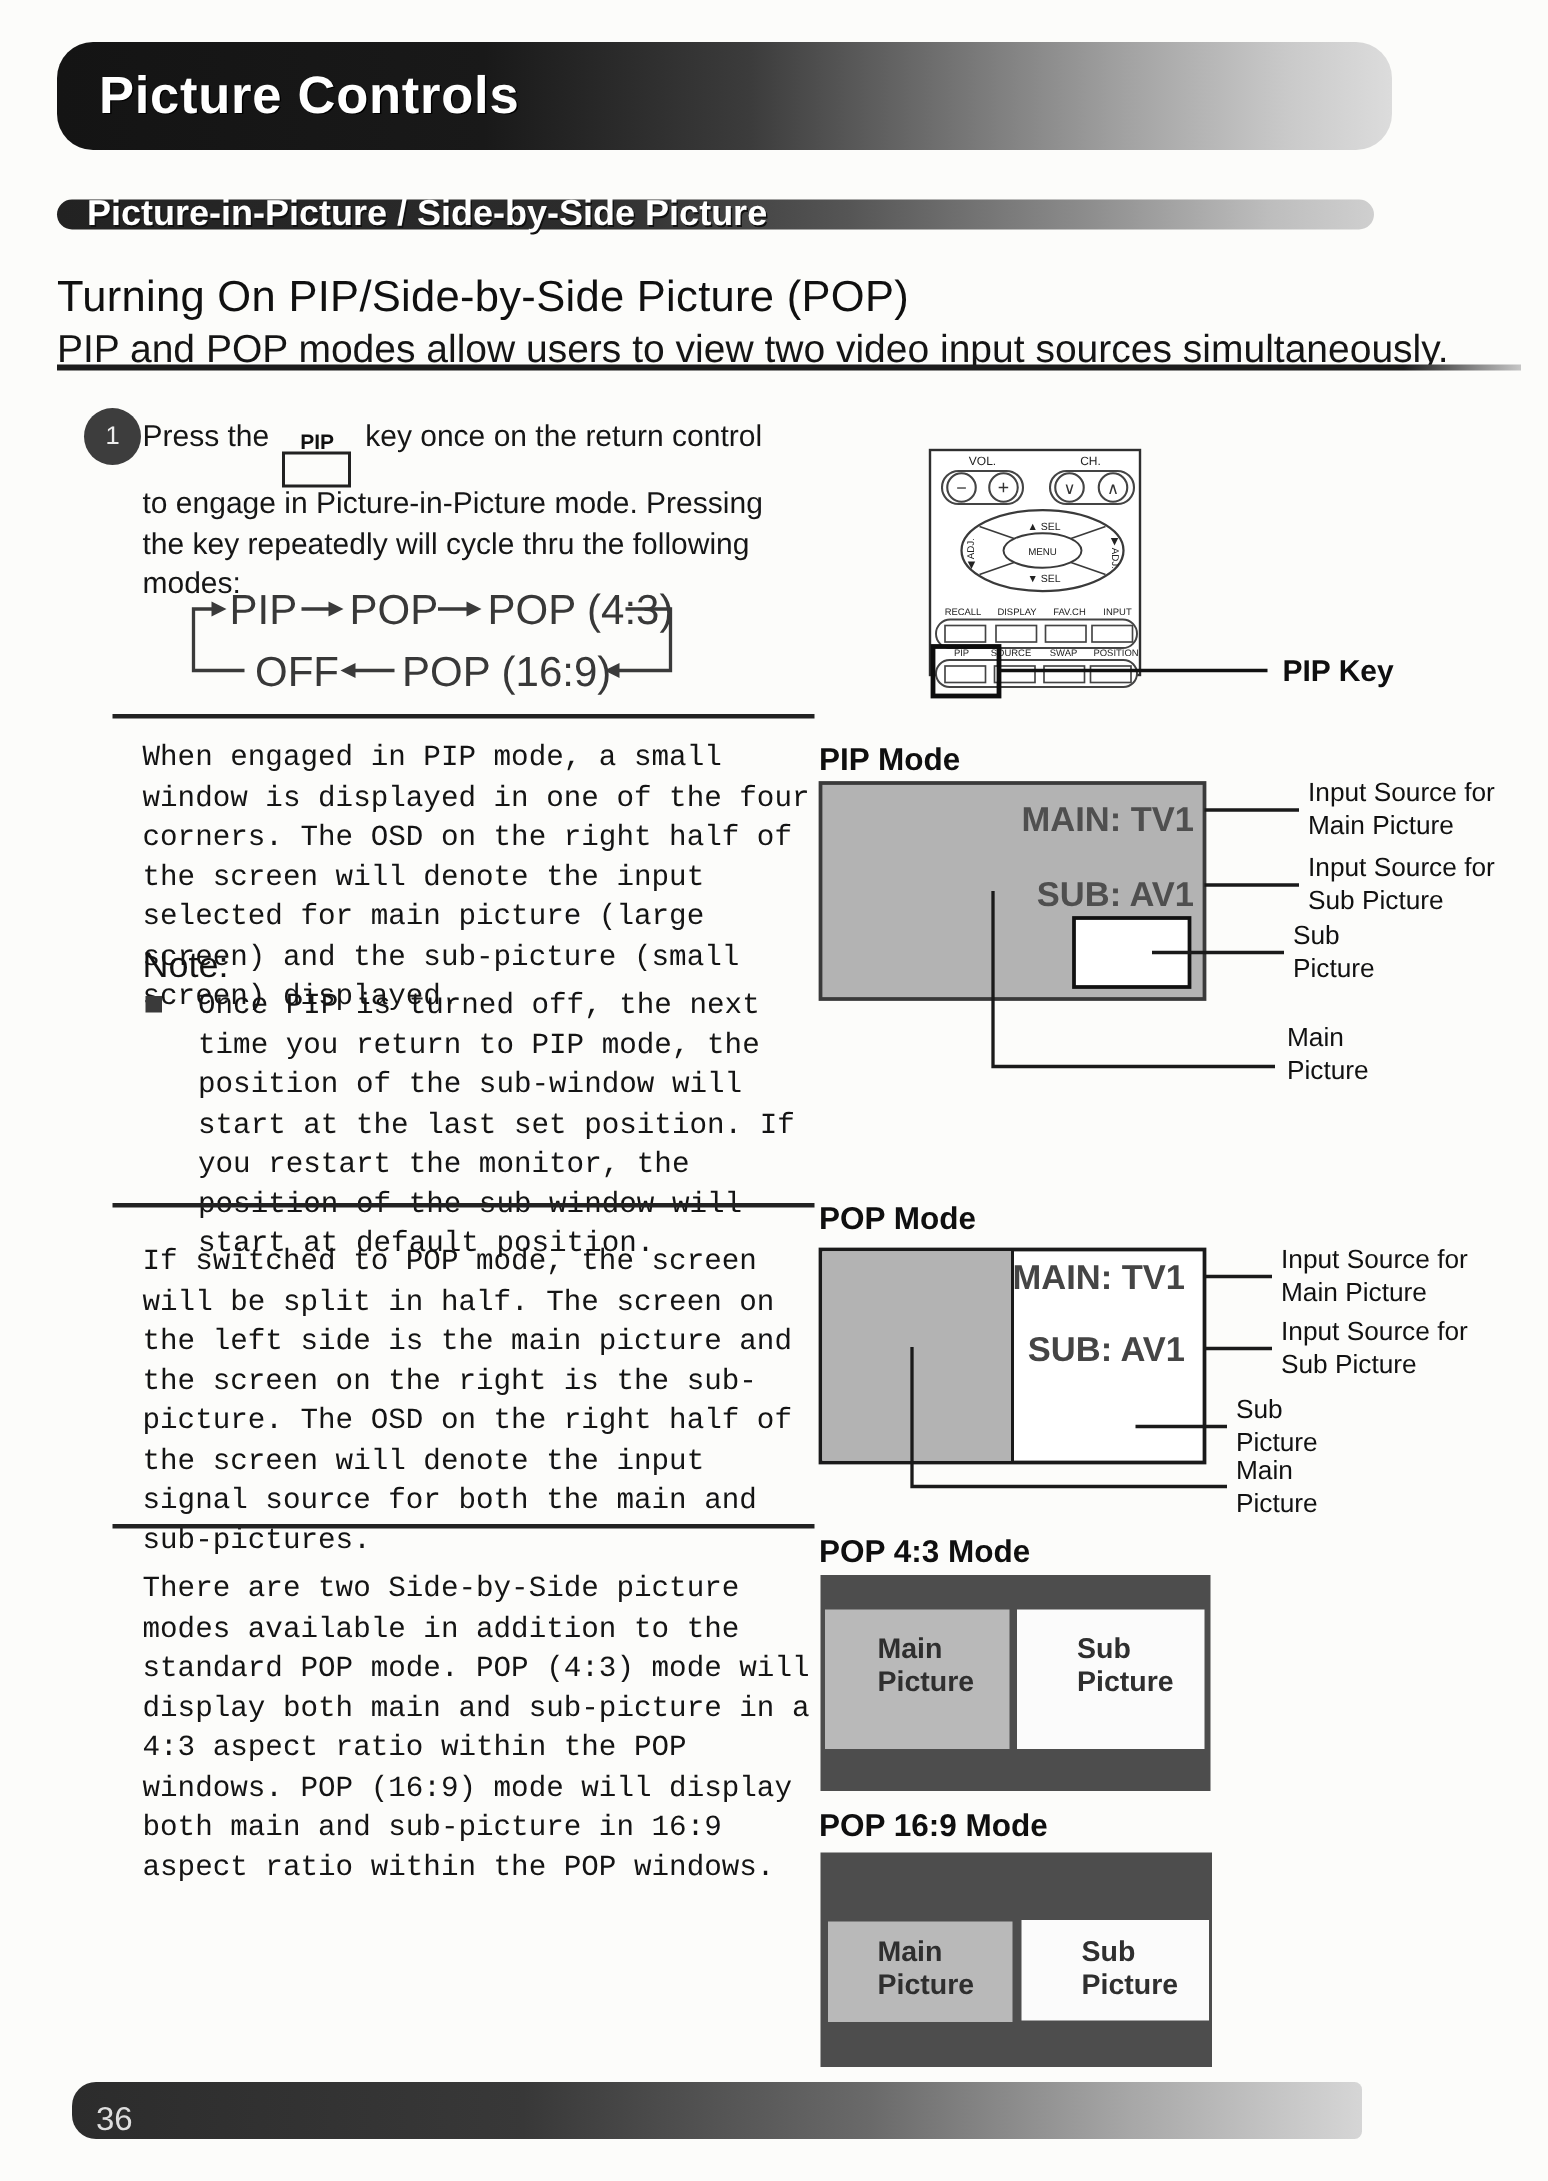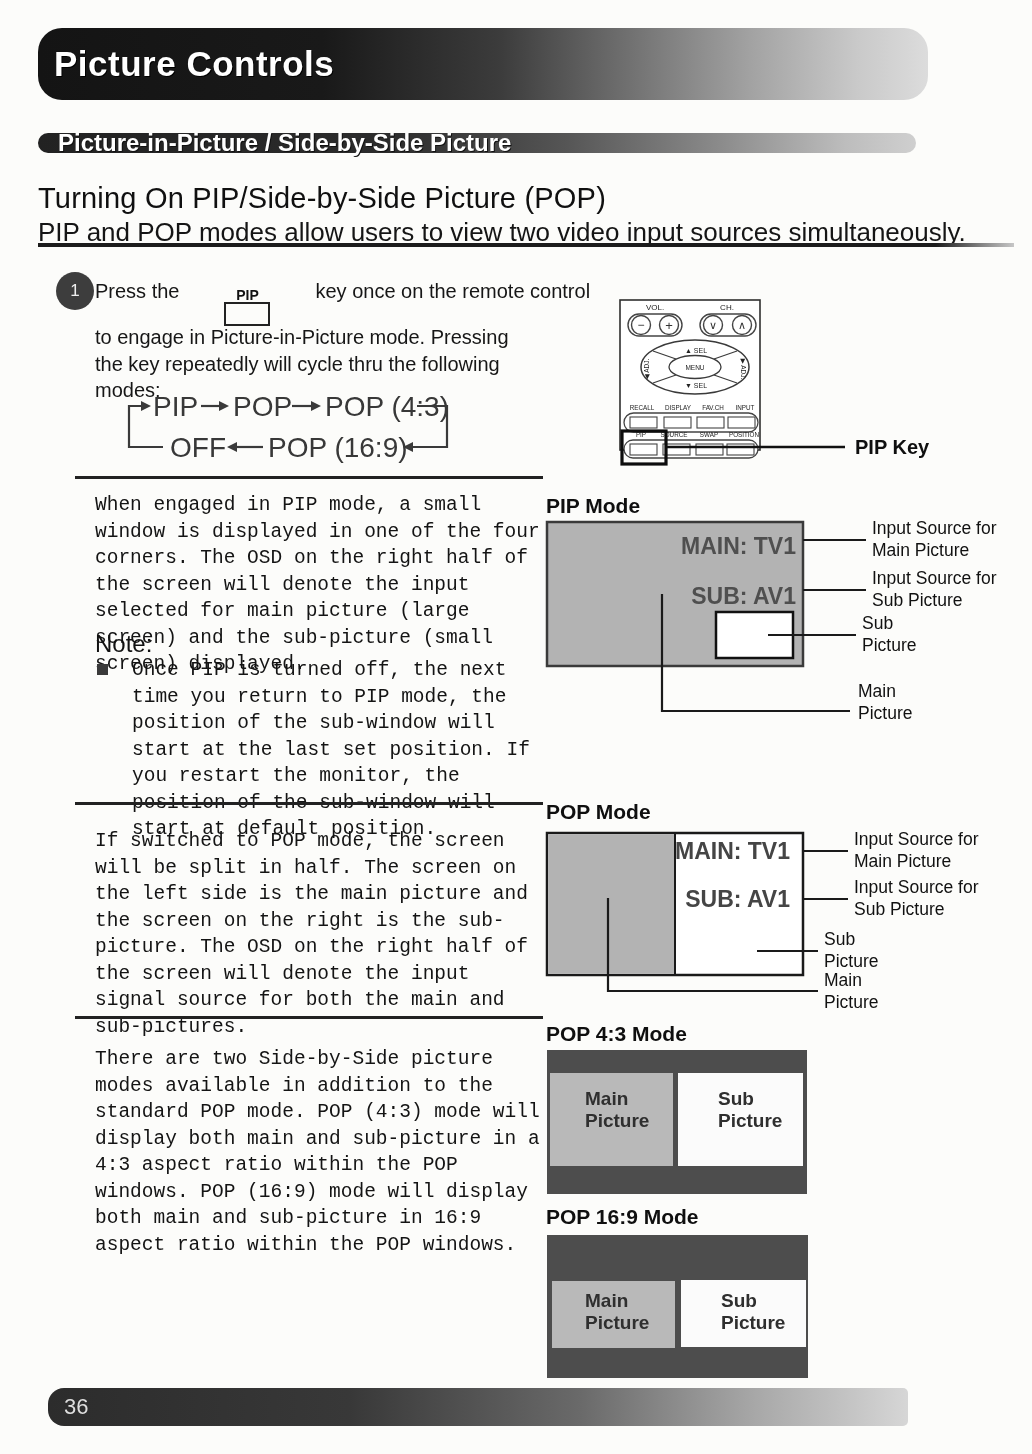--- a/index.html
+++ b/index.html
@@ -5,49 +5,49 @@
   html,body{margin:0;padding:0;background:#e9e9e9;}
   .page{position:relative;width:1032px;height:1454px;background:#fcfcfa;overflow:hidden;
         font-family:"Liberation Sans", sans-serif;color:#1b1b1b;}
   svg{font-family:inherit;}
   .abs{position:absolute;}
 
   
   .bar1{left:38px;top:28px;width:890px;height:72px;border-radius:24px;
         background:linear-gradient(to right,#141414 0%,#191919 32%,#3c3c3c 52%,#6f6f6f 66%,#a2a2a2 80%,#c9c9c9 92%,#dcdcdc 100%);
         display:flex;align-items:center;}
-  .bar1 span{color:#fff;font-size:35px;font-weight:bold;padding-left:16px;letter-spacing:.5px;
+  .bar1 span{color:#fff;font-size:35px;font-weight:bold;padding-left:28px;letter-spacing:.5px;
         text-shadow:1px 1px 0 #000;}
   .bar2{left:38px;top:133px;width:878px;height:20px;border-radius:18px;
         background:linear-gradient(to right,#222 0%,#2c2c2c 40%,#555 60%,#8c8c8c 78%,#bdbdbd 92%,#cfcfcf 100%);
         display:flex;align-items:center;}
   .bar2 span{color:#fff;font-size:24px;font-weight:bold;padding-left:20px;text-shadow:1px 1px 0 #111;}
 
   .heading{left:38px;top:182px;font-size:29px;font-weight:normal;color:#101010;letter-spacing:.2px;}
   .intro{left:38px;top:217px;font-size:26px;color:#151515;}
   .rule-full{left:38px;top:243px;width:976px;height:4px;
         background:linear-gradient(to right,#1c1c1c 0%,#1c1c1c 92%,#8a8a8a 97%,#c6c6c6 100%);}
   .rule-left{left:75px;width:468px;height:3px;background:#222;}
 
   .stepnum{left:56px;top:272px;width:38px;height:38px;border-radius:50%;background:#3d3d3d;
         color:#eee;font-size:17px;display:flex;align-items:center;justify-content:center;}
   .steptext{left:95px;top:278px;width:470px;font-size:20px;line-height:26.5px;color:#161616;}
-  .steptext .l1{display:flex;align-items:baseline;white-space:nowrap;gap:36px;}
+  .steptext .l1{display:flex;align-items:baseline;white-space:nowrap;}
   .pipkey{display:inline-block;margin:0 9px;vertical-align:-12px;transform:translateY(2px);}
   .pipkey .cap{font-size:14px;font-weight:bold;text-align:center;line-height:13px;color:#111;}
   .pipkey .box{width:42px;height:20px;border:2px solid #222;background:transparent;}
 
   .body-par{font-size:19.5px;line-height:26.5px;color:#141414;font-family:Liberation Mono, monospace;}
   .note-title{font-size:24px;font-weight:normal;color:#111;}
   .note-item{padding-left:37px;position:relative;}
   .note-bullet{position:absolute;left:2px;top:7px;width:11px;height:11px;background:#3a3a3a;}
 
   .footer{left:48px;top:1388px;width:860px;height:38px;border-radius:16px 5px 5px 16px;
         background:linear-gradient(to right,#2c2c2c 0%,#383838 35%,#6a6a6a 62%,#a7a7a7 82%,#d6d6d6 100%);
-        display:flex;align-items:center;}
+        display:flex;align-items:flex-end;}
   .footer span{color:#dedede;font-size:22px;padding-left:16px;}
 </style>
 </head>
 <body>
 
 <div class="page">
 
   <div class="abs bar1">
     <span>Picture Controls</span>
   </div>
@@ -60,21 +60,21 @@
   <div class="abs rule-full"></div>
 
   <div class="abs stepnum">1</div>
   <div class="abs steptext">
     <div class="l1">
       <span>Press the</span>
       <span class="pipkey">
         <span class="cap" style="display:block">PIP</span>
         <span class="box" style="display:block"></span>
       </span>
-      <span>key once on the remote control</span>
+      <span>key once on the return control</span>
     </div>
     <div>to engage in Picture-in-Picture mode.  Pressing</div>
     <div>the key repeatedly will cycle thru the following</div>
     <div>modes:</div>
   </div>
 
   <svg class="abs" style="left:115px;top:386px" width="345" height="88" viewBox="0 0 345 88">
     <g stroke="#3a3a3a" stroke-width="2.2" fill="none">
       <polyline points="28,20 14,20 14,61 48,61"></polyline>
       <polyline points="302,20 332,20 332,61 296,61"></polyline>

